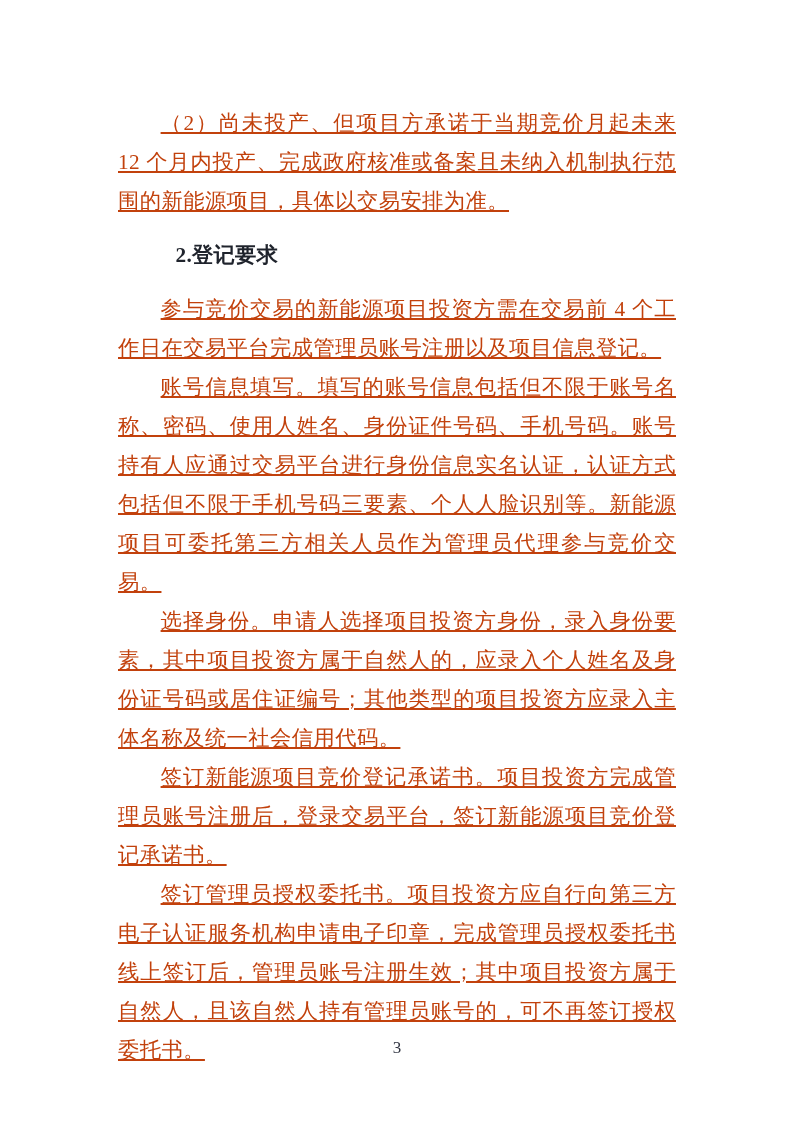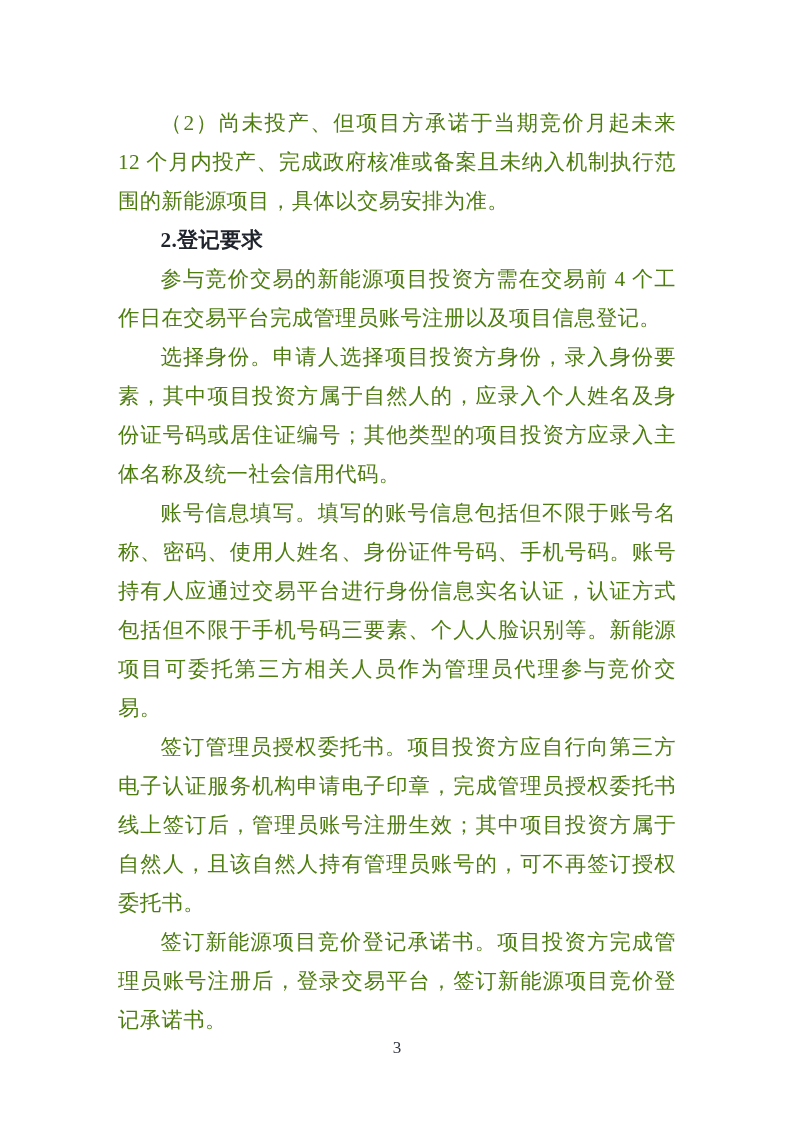--- a/index.html
+++ b/index.html
@@ -34,33 +34,34 @@
 
   
   .para {
     font-size: 21.3px;
     line-height: 39px;
     text-align: justify;
     text-justify: inter-character;
     text-indent: 2em;
     margin: 0;
     letter-spacing: 0.02em;
-    color: #4d7c0f;
+    color: #c2410c;
     font-family: "Liberation Serif", "DejaVu Serif", serif;
+    text-decoration: underline;
   }
 
   
   .para.last-natural {
     text-align-last: left;
   }
 
   .heading {
     font-size: 21.3px;
     line-height: 39px;
-    margin: 0;
+    margin: 15px;
     text-indent: 2em;
     font-weight: bold;
     color: #1f232c;
     letter-spacing: 0.01em;
     font-family: "Liberation Serif", "DejaVu Serif", serif;
   }
 
   .pagenum {
     position: absolute;
     left: 0;
@@ -79,25 +80,25 @@
 
   <div class="content">
 
     <p class="para">（2）尚未投产、但项目方承诺于当期竞价月起未来 12 个月内投产、完成政府核准或备案且未纳入机制执行范围的新能源项目，具体以交易安排为准。</p>
 
     <p class="heading">2.登记要求</p>
 
     <p class="para">参与竞价交易的新能源项目投资方需在交易前 4 个工作日在交易平台完成管理员账号注册以及项目信息登记。</p>
 
 
+    <p class="para">账号信息填写。填写的账号信息包括但不限于账号名称、密码、使用人姓名、身份证件号码、手机号码。账号持有人应通过交易平台进行身份信息实名认证，认证方式包括但不限于手机号码三要素、个人人脸识别等。新能源项目可委托第三方相关人员作为管理员代理参与竞价交易。</p>
+
     <p class="para">选择身份。申请人选择项目投资方身份，录入身份要素，其中项目投资方属于自然人的，应录入个人姓名及身份证号码或居住证编号；其他类型的项目投资方应录入主体名称及统一社会信用代码。</p>
 
-    <p class="para">账号信息填写。填写的账号信息包括但不限于账号名称、密码、使用人姓名、身份证件号码、手机号码。账号持有人应通过交易平台进行身份信息实名认证，认证方式包括但不限于手机号码三要素、个人人脸识别等。新能源项目可委托第三方相关人员作为管理员代理参与竞价交易。</p>
+    <p class="para">签订新能源项目竞价登记承诺书。项目投资方完成管理员账号注册后，登录交易平台，签订新能源项目竞价登记承诺书。</p>
 
     <p class="para">签订管理员授权委托书。项目投资方应自行向第三方电子认证服务机构申请电子印章，完成管理员授权委托书线上签订后，管理员账号注册生效；其中项目投资方属于自然人，且该自然人持有管理员账号的，可不再签订授权委托书。</p>
-
-    <p class="para">签订新能源项目竞价登记承诺书。项目投资方完成管理员账号注册后，登录交易平台，签订新能源项目竞价登记承诺书。</p>
 
   </div>
 
   <div class="pagenum">3</div>
 
 </div>
 
 </body></html>

